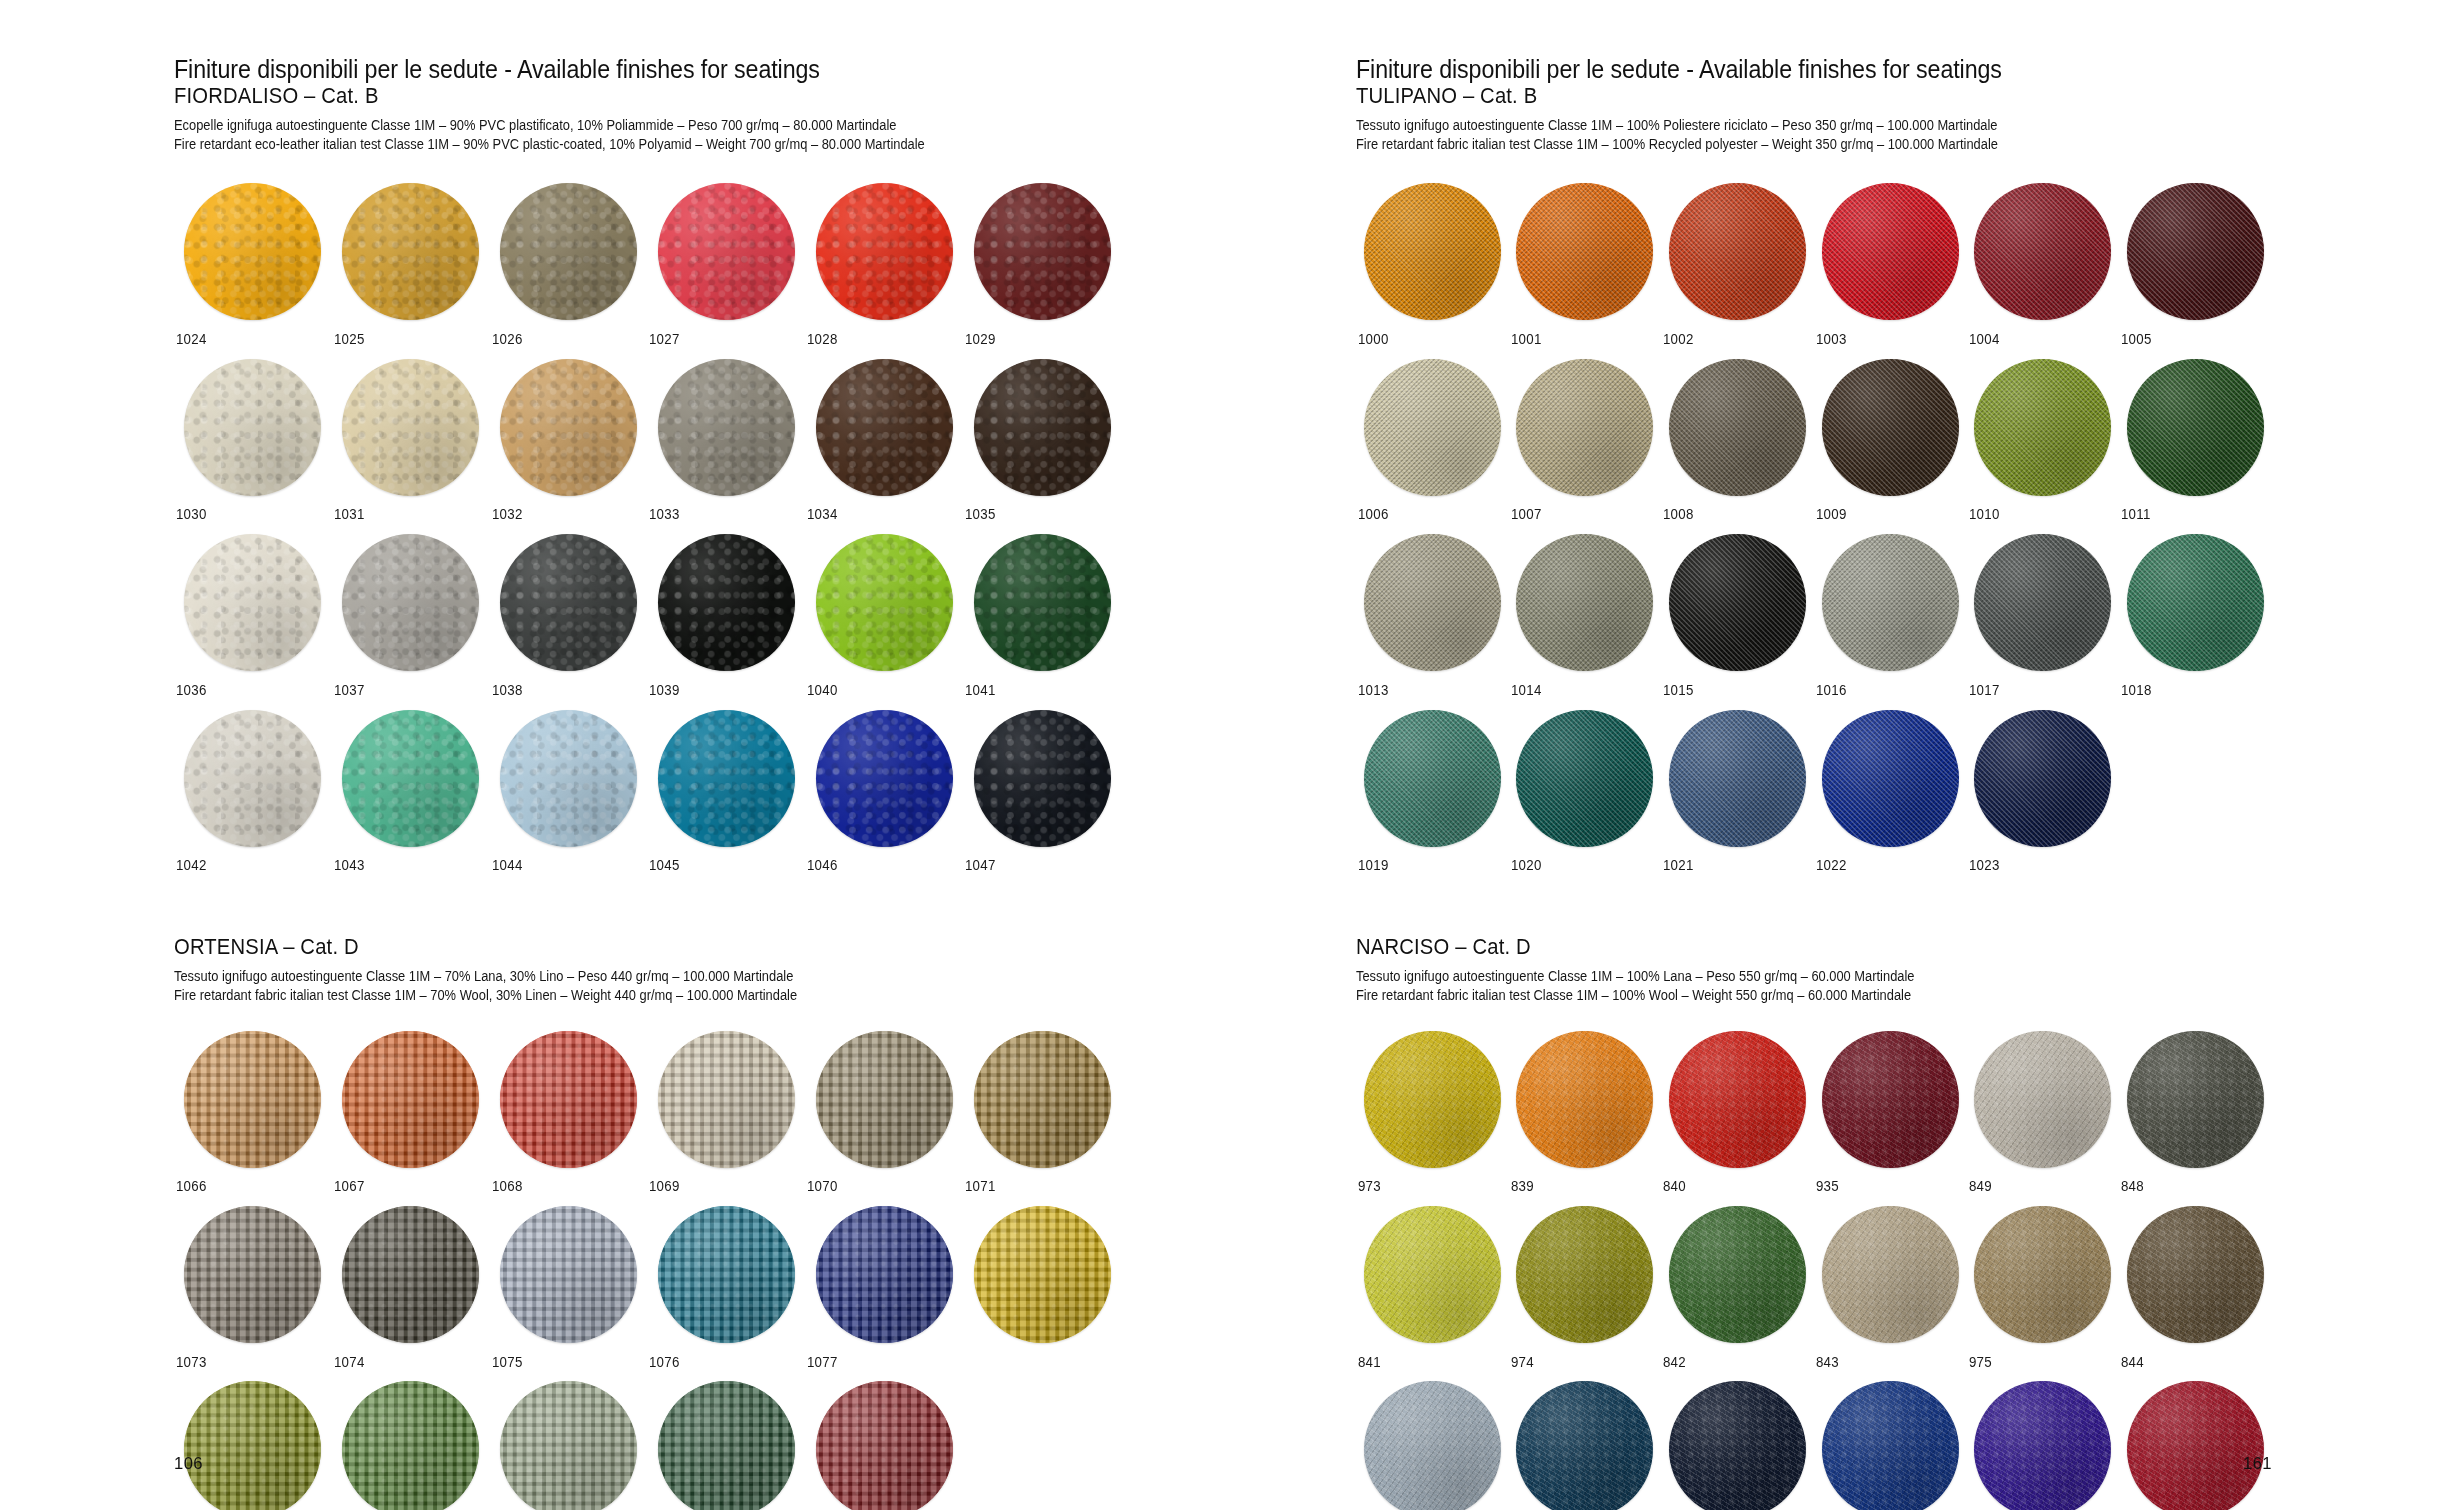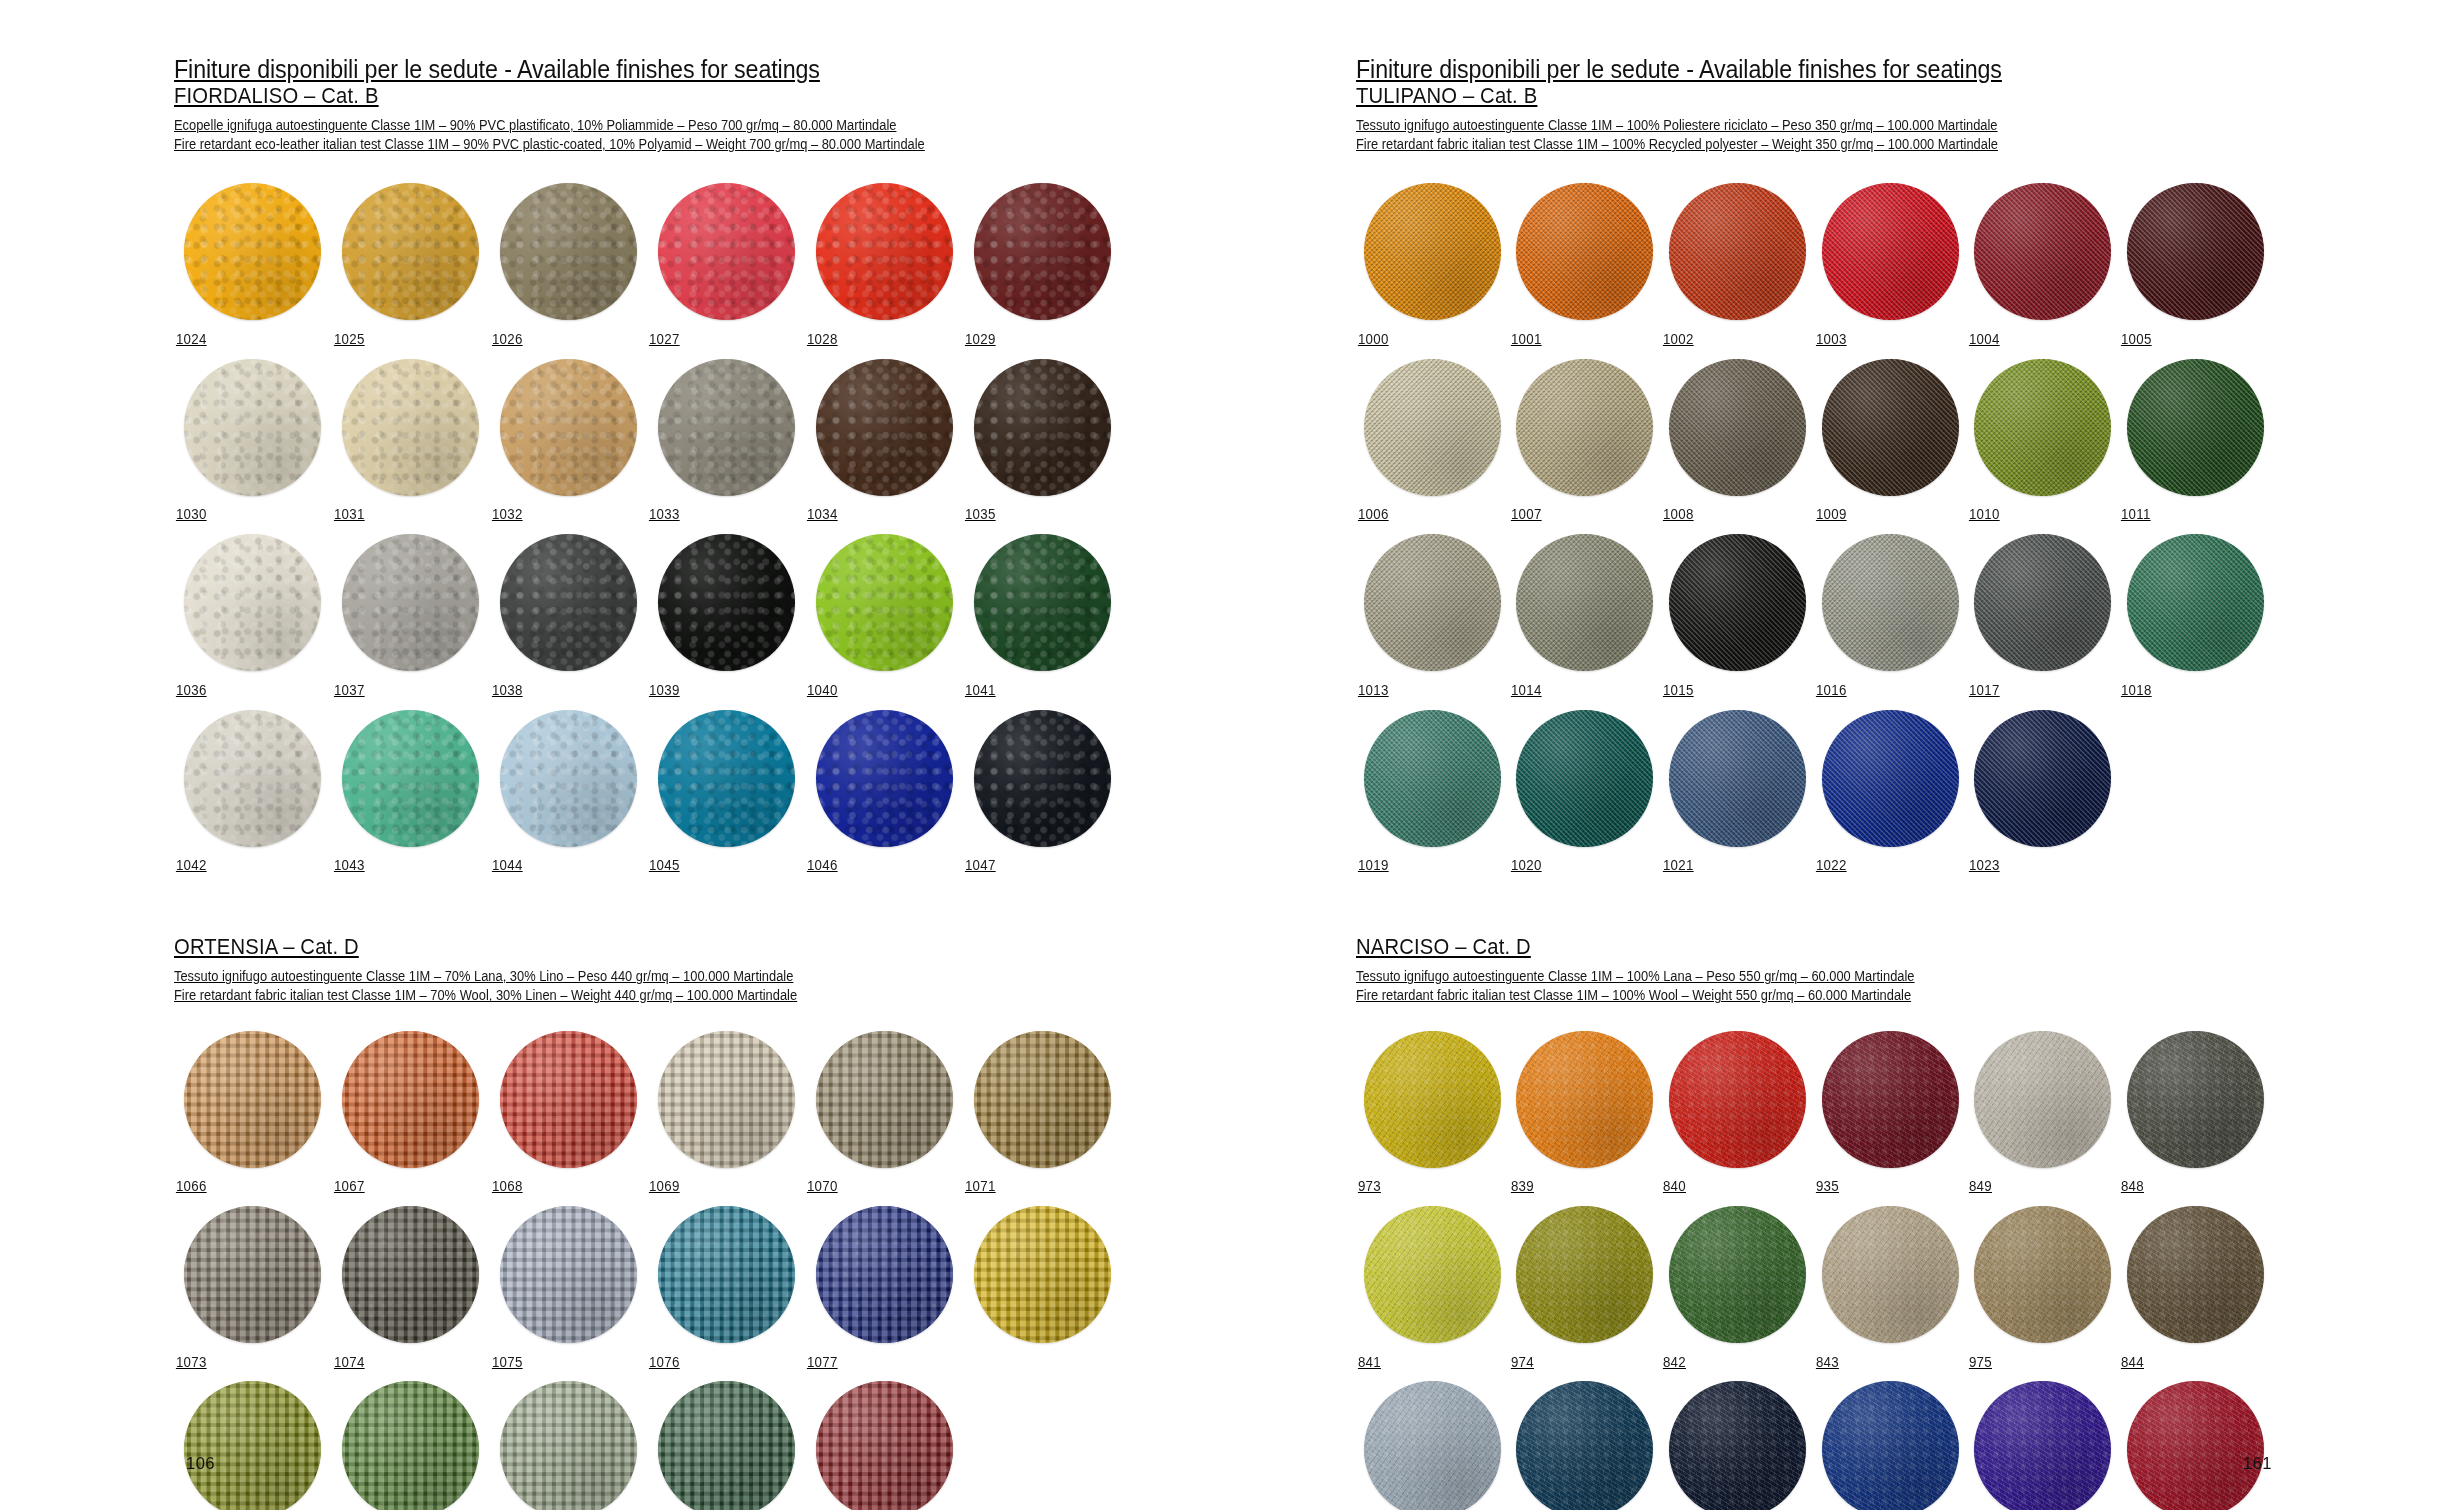--- a/index.html
+++ b/index.html
@@ -19,21 +19,21 @@
     background: #fff;
   }
   .page {
     width: 1219px;
     height: 1511px;
     position: relative;
     padding: 0;
   }
   .page-inner {
     position: absolute;
-    left: 0; right: 0; top: 0; bottom: 0; text-decoration: underline;
+    left: 0; right: 0; top: 0; bottom: 0;
   }
   .page-left .page-inner  { padding: 55px 98px 0 174px; }
   .page-right .page-inner { padding: 55px 166px 0 137px; }
 
   .page-head {
     font-size: 25px;
     letter-spacing: -0.1px;
     color: #111;
     font-weight: 400;
     white-space: nowrap;
@@ -148,21 +148,21 @@
     transform-origin: left center;
   }
 
   .page-number {
     position: absolute;
     bottom: 37px;
     font-size: 16.6px;
     color: #111;
     letter-spacing: 0.4px;
   }
-  .page-left .page-number  { left: 186px; text-align: right; }
+  .page-left .page-number  { left: 174px; text-align: right; }
   .page-right .page-number { right: 166px; }
 </style>
 </head>
 <body>
 
 <div class="spread">
 
   <div class="page page-left">
     <div class="page-inner">
       <div class="page-head">Finiture disponibili per le sedute  -  Available finishes for seatings</div>

